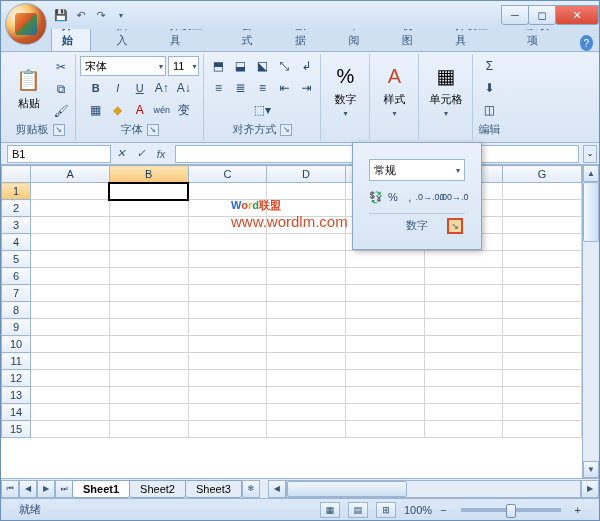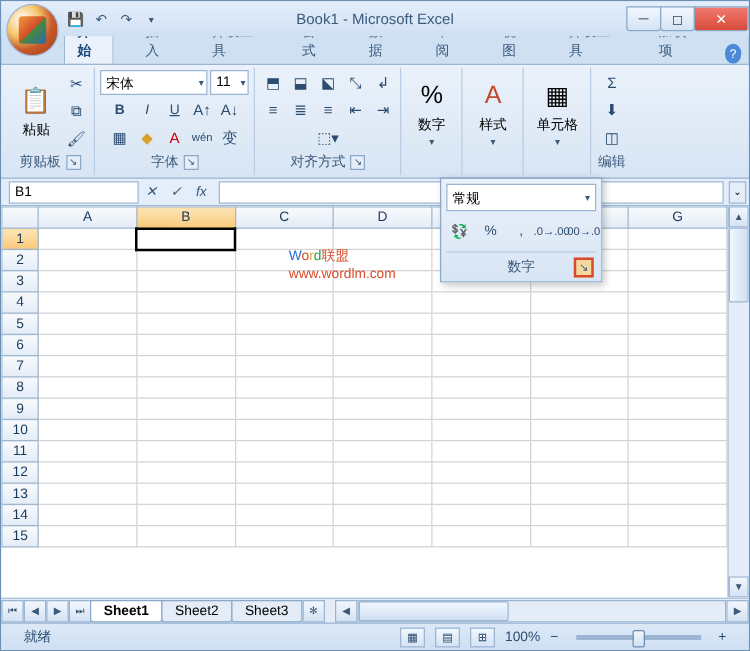--- a/index.html
+++ b/index.html
@@ -56,24 +56,24 @@
 .stab.active{font-weight:bold;background:#fff}
 .stab.inactive{background:#e4ecf7}
 .hscroll{flex:1;display:flex;margin-left:8px}
 .htrack{flex:1;background:#e4ecf7;border:1px solid #9bb5d3;position:relative}
 .hthumb{position:absolute;top:0;bottom:0;left:0;width:120px;background:linear-gradient(#f2f7fd,#cfe0f3);border:1px solid #9bb5d3;border-radius:2px}
 .status{height:22px;background:linear-gradient(#dce8f6,#cfe0f3);border-top:1px solid #9bb5d3;display:flex;align-items:center;padding:0 18px;color:#2b4c6f;gap:8px}
 .viewbtn{width:20px;height:16px;border:1px solid #9bb5d3;background:linear-gradient(#f2f7fd,#d5e3f4);font-size:9px;display:flex;align-items:center;justify-content:center}
 .zoom-slider{width:100px;height:4px;background:#9bb5d3;position:relative;margin:0 6px}
 .zoom-slider::before{content:"";position:absolute;left:50%;top:-4px;width:8px;height:12px;background:linear-gradient(#f2f7fd,#cfe0f3);border:1px solid #6b8fb5;border-radius:2px;transform:translateX(-50%)}
 .watermark{position:absolute;left:230px;top:30px;text-align:left;pointer-events:none;z-index:2}
-.watermark .l1{font-size:16px;font-weight:normal}
+.watermark .l1{font-size:16px;font-weight:bold}
 .watermark .l1 .c1{color:#2a6ad8}.watermark .l1 .c2{color:#d84a2a}.watermark .l1 .c3{color:#e8a82a}.watermark .l1 .c4{color:#2a9a4a}.watermark .l1 .c5{color:#d84a2a}
-.watermark .l2{color:#d84a2a;font-size:11px}
-.number-dropdown{position:absolute;left:352px;top:142px;width:130px;background:linear-gradient(#eaf1fa,#d8e5f4);border:1px solid #8ba8c8;box-shadow:2px 2px 6px rgba(0,0,0,.25);z-index:10;padding:4px}
+.watermark .l2{color:#d84a2a;font-size:15px}
+.number-dropdown{position:absolute;left:352px;top:142px;width:130px;background:linear-gradient(#eaf1fa,#d8e5f4);border:1px solid #8ba8c8;box-shadow:2px 2px 6px rgba(0,0,0,.25);z-index:10;padding:16px}
 .nd-sel{height:22px;border:1px solid #9bb5d3;background:#fff;padding:0 4px;display:flex;align-items:center;justify-content:space-between;margin-bottom:4px}
 .nd-row{display:flex;gap:2px;padding:2px 0;justify-content:space-around}
 .nd-btn{width:22px;height:20px;display:flex;align-items:center;justify-content:center;color:#2b4c6f;font-size:11px;border-radius:2px}
 .nd-foot{display:flex;align-items:center;justify-content:center;padding-top:4px;border-top:1px solid #b8cde4;margin-top:4px;position:relative;color:#3b5a7a}
 .nd-launch{position:absolute;right:2px;width:16px;height:16px;border:2px solid #d84a2a;background:#f5d7a0;display:flex;align-items:center;justify-content:center;font-size:9px}
 .arrow{font-size:8px;color:#3b5a7a}
 </style>
 </head>
 <body>
 
@@ -81,21 +81,20 @@
  <div class="titlebar">
   <div class="office-btn">
         <span></span>
       </div>
   <div class="qat">
    <span class="ic">💾</span>
    <span class="ic">↶</span>
    <span class="ic">↷</span>
    <span class="ic arrow">▾</span>
   </div>
-  <div class="title">Book1 - Microsoft Excel</div>
   <div class="winbtns">
    <div class="winbtn">─</div>
    <div class="winbtn">◻</div>
    <div class="winbtn close">✕</div>
   </div>
  </div>
 
  <div class="tabs">
   <div class="tab active">开始</div>
   <div class="tab">插入</div>

